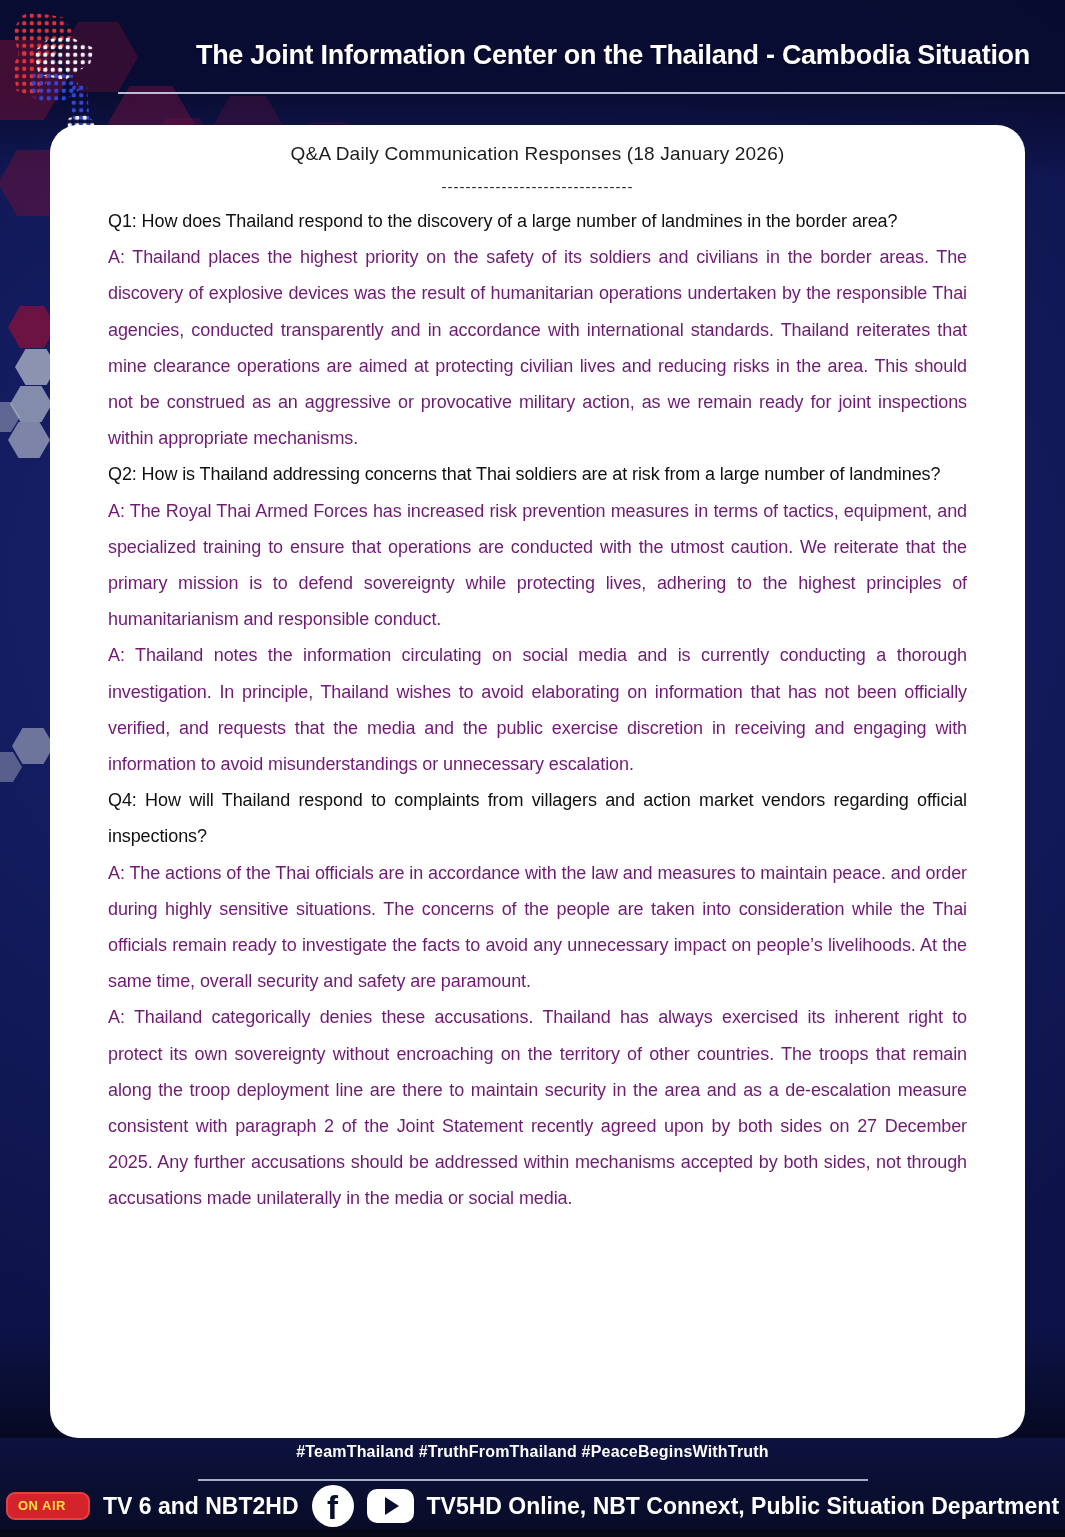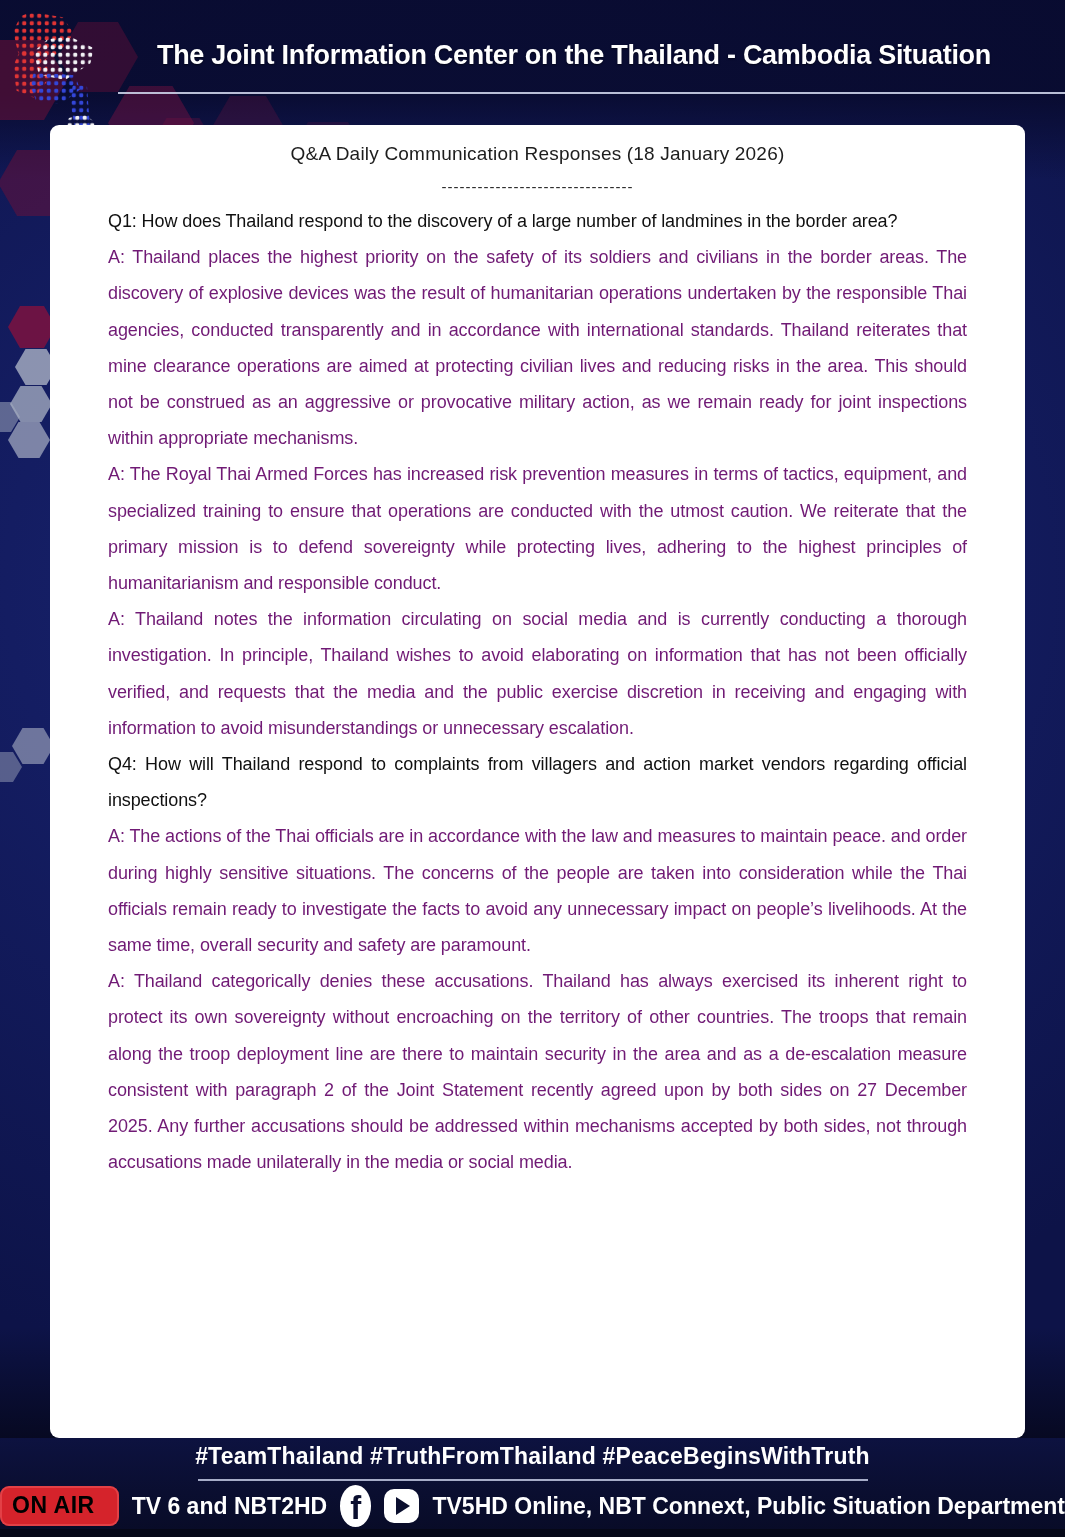--- a/index.html
+++ b/index.html
@@ -23,32 +23,32 @@
   
   #thai-map { position:absolute; left:8px; top:10px; width:140px; height:150px; }
   .dots { position:absolute; background-size:7.5px 7.5px; }
   .dots-red   { background-image: radial-gradient(circle, #e03434 1.9px, rgba(0,0,0,0) 2.5px); }
   .dots-white { background-image: radial-gradient(circle, #f1f1f5 1.9px, rgba(0,0,0,0) 2.5px); }
   .dots-blue  { background-image: radial-gradient(circle, #3346d8 1.9px, rgba(0,0,0,0) 2.5px); }
 
   
   #header-title {
     position:absolute; left:118px; top:40px; width:912px;
-    text-align:center; color:#ffffff; font-size:27px; font-weight:700;
+    text-align:right; color:#ffffff; font-size:27px; font-weight:700;
     letter-spacing:-0.3px; text-shadow:0 1px 2px rgba(0,0,0,.5);
   }
   #header-divider {
     position:absolute; left:118px; top:92px; width:947px; height:2px;
     background:#ccd2e8; opacity:.9;
   }
 
   
   #card {
     position:absolute; left:50px; top:125px; width:975px; height:1313px;
-    background:#ffffff; border-radius:9px; overflow:hidden;
+    background:#ffffff; border-radius:28px; overflow:hidden;
     padding:14px 58px 0 58px;
   }
   #card-title {
     text-align:center; font-size:19px; color:#1d1d1d; font-weight:400;
     margin-top:4px; letter-spacing:0.2px;
   }
   #card-sep {
     text-align:center; font-size:15px; color:#2e2e2e; letter-spacing:1px;
     margin-top:13px; margin-bottom:8px;
   }
@@ -59,34 +59,34 @@
   .q { color:#101010; font-weight:400; }
   .a { color:#701a75; font-weight:400; }
 
   
   #hashtag-band {
     position:absolute; left:0; top:1438px; width:1065px; height:99px;
     background:linear-gradient(180deg, #0d1240 0%, #0a0e30 55%, #080b26 100%);
   }
   #hashtags {
     position:absolute; left:0; top:1443px; width:1065px;
-    text-align:center; color:#ffffff; font-size:23px; font-weight:700;
+    text-align:center; color:#ffffff; font-size:16px; font-weight:700;
     letter-spacing:0.2px;
   }
   #footer-divider {
     position:absolute; left:198px; top:1479px; width:670px; height:2px;
     background:#b7bed8; opacity:.9;
   }
   #bottom-row {
     position:absolute; left:0; top:1486px; width:1065px; height:40px;
     display:flex; align-items:center; justify-content:center; gap:13px;
     color:#ffffff; font-weight:700; font-size:23px; white-space:nowrap;
   }
   #on-air-badge {
-    background:#d5232b; color:#000000; font-size:23px; font-weight:800;
+    background:#d5232b; color:#fde047; font-size:13px; font-weight:800;
     padding:6px 24px 7px 12px; border-radius:9px; letter-spacing:0.5px;
     box-shadow:0 0 0 2px rgba(255,120,120,.35) inset;
   }
   #fb-icon {
     width:42px; height:42px; border-radius:50%; background:#ffffff;
     color:#0a0e2e; display:flex; align-items:flex-end; justify-content:center;
     font-size:33px; font-weight:800; overflow:hidden; line-height:38px;
   }
   #yt-icon {
     width:47px; height:34px; border-radius:10px; background:#ffffff;
@@ -134,20 +134,21 @@
 
   <div id="header-title">The Joint Information Center on the Thailand - Cambodia Situation</div>
   <div id="header-divider"></div>
 
   <div id="card">
     <div id="card-title">Q&amp;A Daily Communication Responses (18 January 2026)</div>
     <div id="card-sep">--------------------------------</div>
 
     <p class="q">Q1: How does Thailand respond to the discovery of a large number of landmines in the border area?</p>
     <p class="a">A: Thailand places the highest priority on the safety of its soldiers and civilians in the border areas. The discovery of explosive devices was the result of humanitarian operations undertaken by the responsible Thai agencies, conducted transparently and in accordance with international standards. Thailand reiterates that mine clearance operations are aimed at protecting civilian lives and reducing risks in the area. This should not be construed as an aggressive or provocative military action, as we remain ready for joint inspections within appropriate mechanisms.</p>
+    <p class="q">Q2: How is Thailand addressing concerns that Thai soldiers are at risk from a large number of landmines?</p>
     <p class="a">A: The Royal Thai Armed Forces has increased risk prevention measures in terms of tactics, equipment, and specialized training to ensure that operations are conducted with the utmost caution. We reiterate that the primary mission is to defend sovereignty while protecting lives, adhering to the highest principles of humanitarianism and responsible conduct.</p>
     <p class="a">A: Thailand notes the information circulating on social media and is currently conducting a thorough investigation. In principle, Thailand wishes to avoid elaborating on information that has not been officially verified, and requests that the media and the public exercise discretion in receiving and engaging with information to avoid misunderstandings or unnecessary escalation.</p>
     <p class="q">Q4: How will Thailand respond to complaints from villagers and action market vendors regarding official inspections?</p>
     <p class="a">A: The actions of the Thai officials are in accordance with the law and measures to maintain peace. and order during highly sensitive situations. The concerns of the people are taken into consideration while the Thai officials remain ready to investigate the facts to avoid any unnecessary impact on people’s livelihoods. At the same time, overall security and safety are paramount.</p>
     <p class="a">A: Thailand categorically denies these accusations. Thailand has always exercised its inherent right to protect its own sovereignty without encroaching on the territory of other countries. The troops that remain along the troop deployment line are there to maintain security in the area and as a de-escalation measure consistent with paragraph 2 of the Joint Statement recently agreed upon by both sides on 27 December 2025. Any further accusations should be addressed within mechanisms accepted by both sides, not through accusations made unilaterally in the media or social media.</p>
   </div>
 
   <div id="hashtag-band"></div>
   <div id="hashtags">#TeamThailand #TruthFromThailand #PeaceBeginsWithTruth</div>
   <div id="footer-divider"></div>

